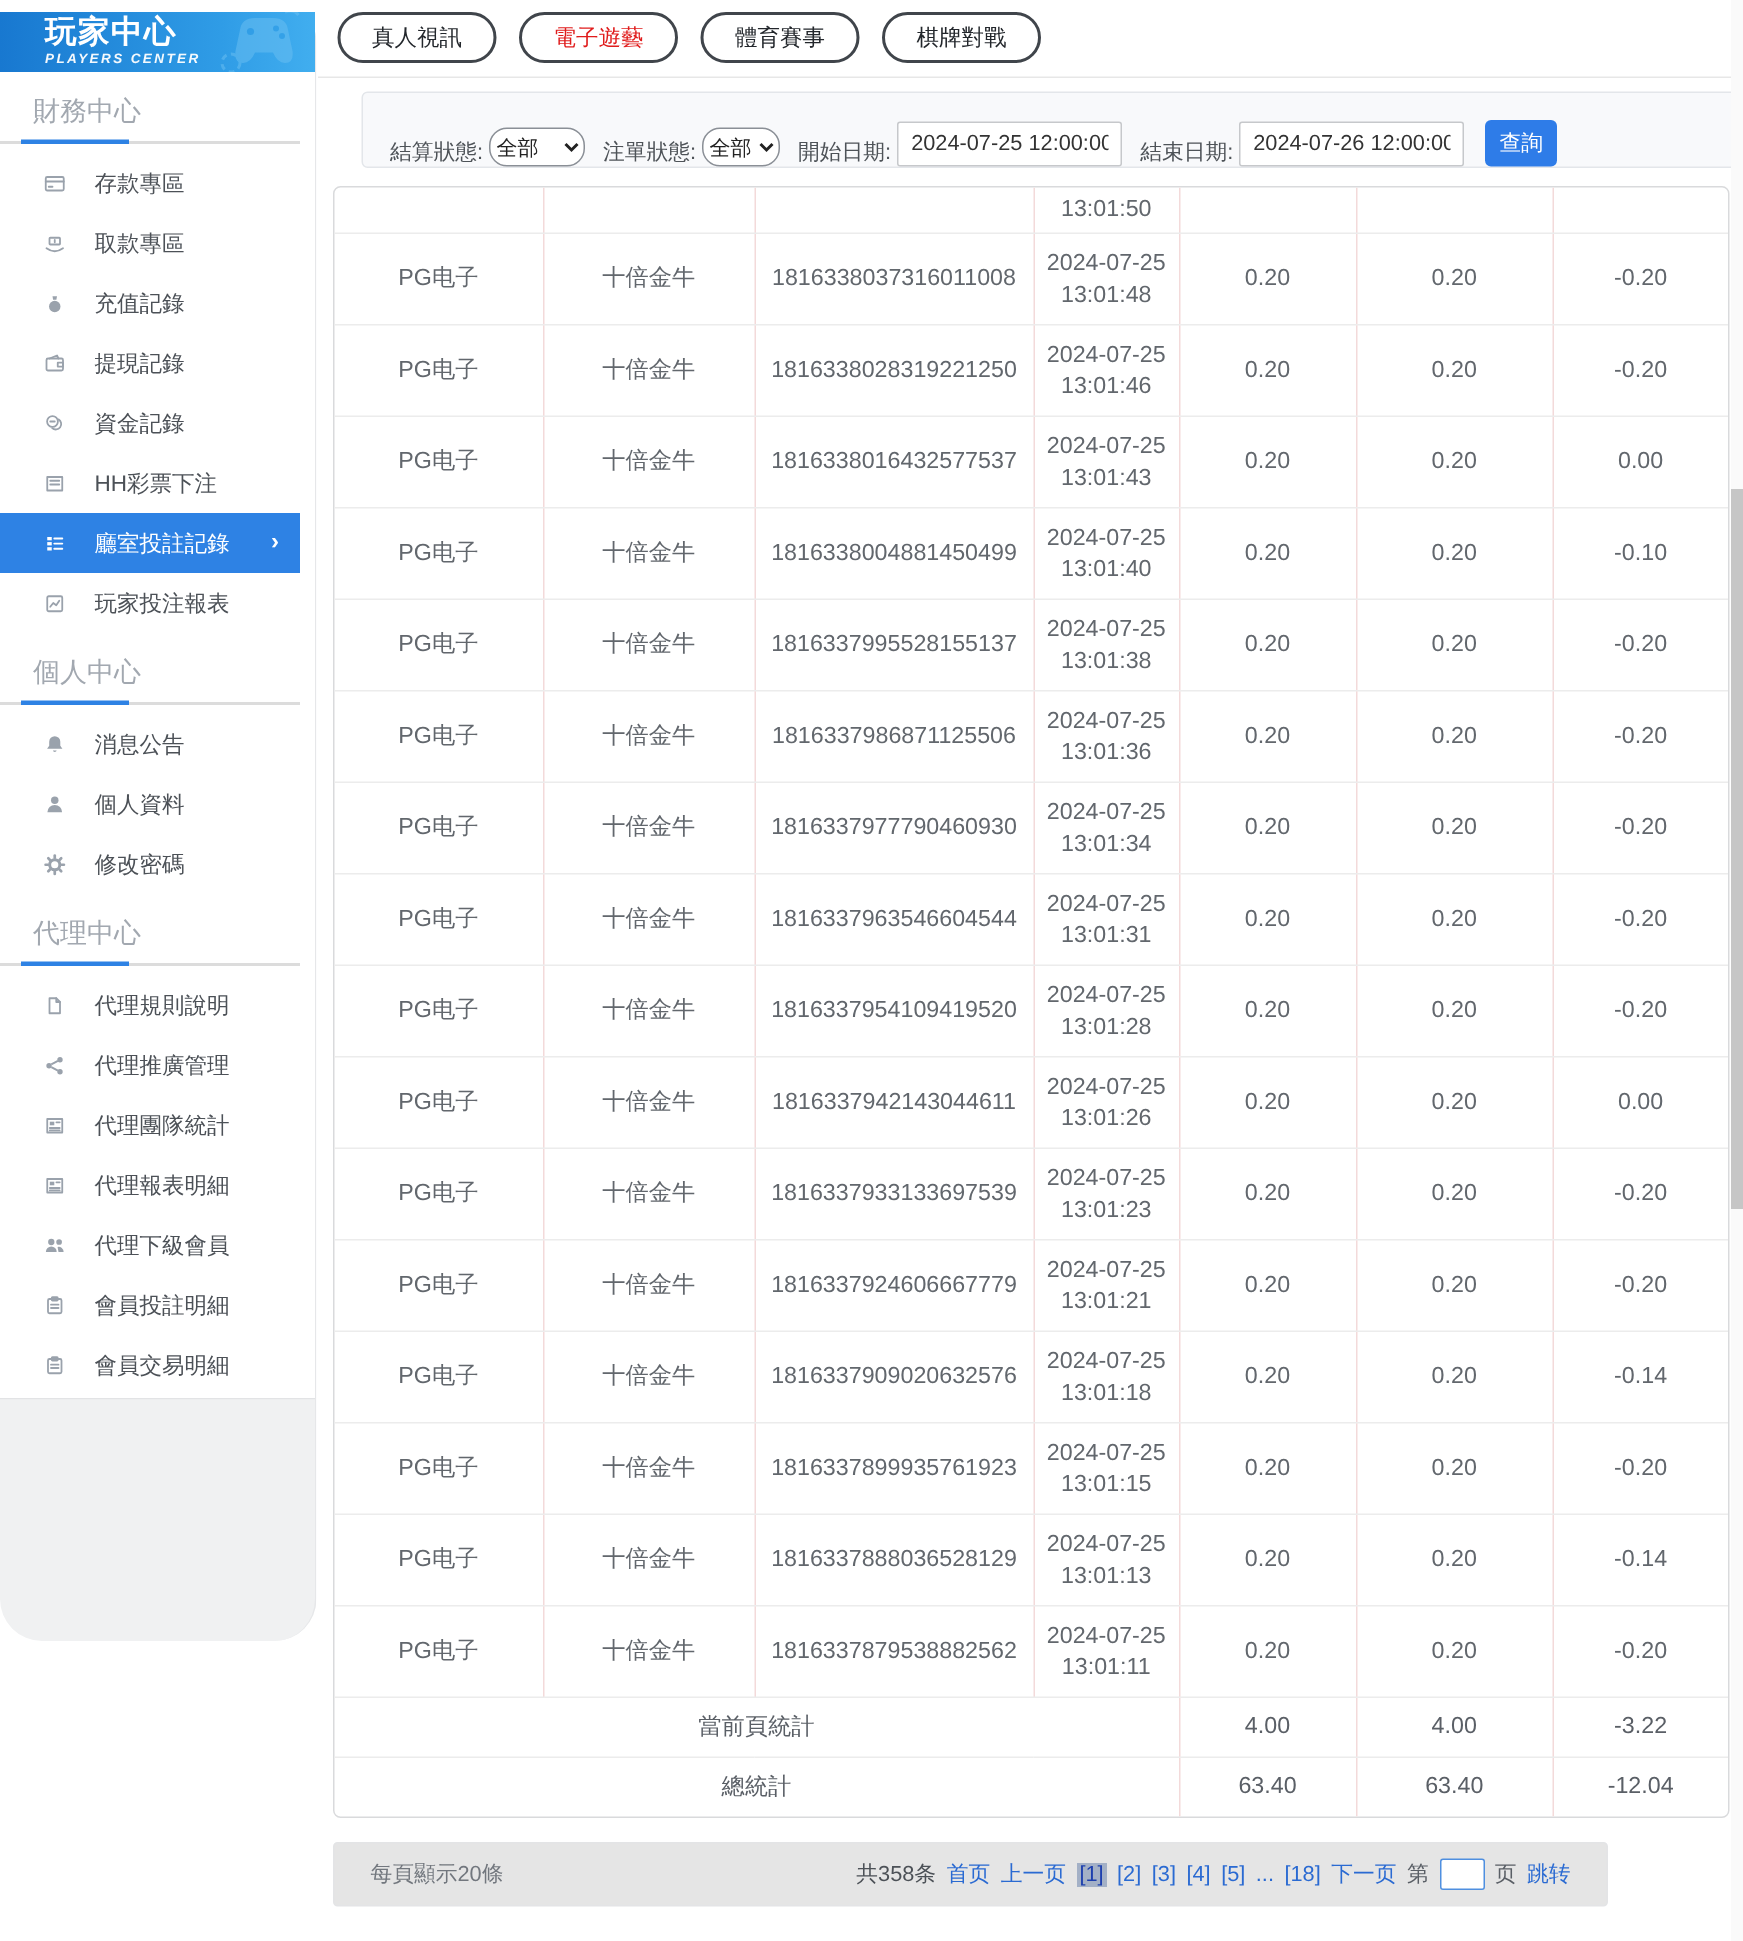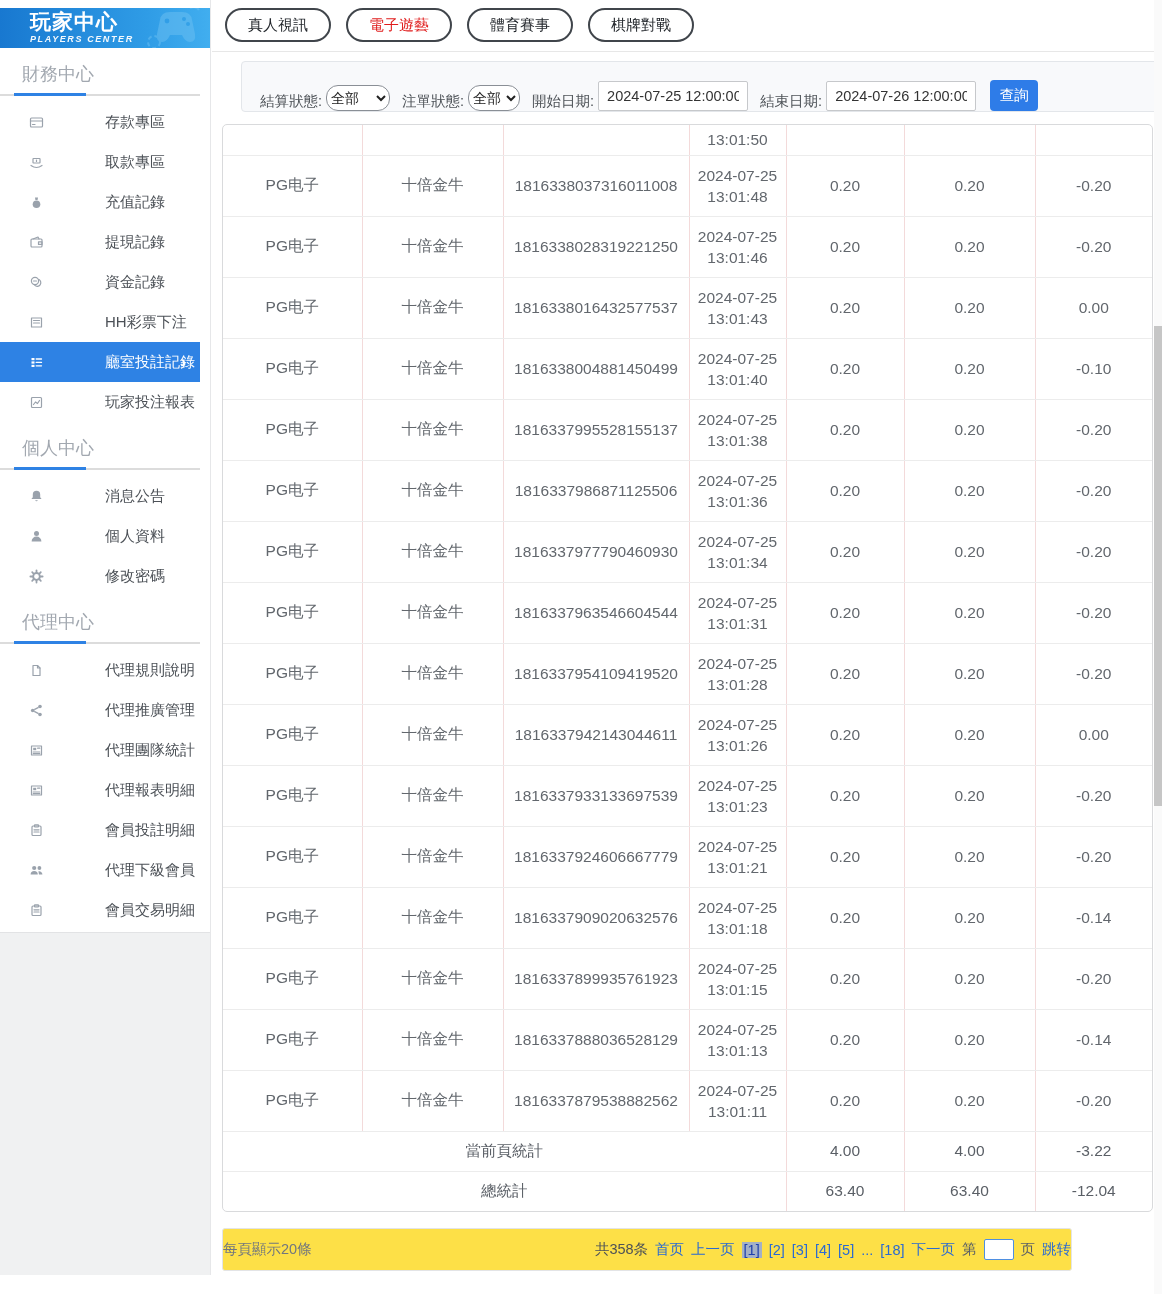--- a/index.html
+++ b/index.html
@@ -1,29 +1,29 @@
 <!DOCTYPE html>
 <html><head>
 <meta charset="utf-8">
 <style>
   * { margin:0; padding:0; box-sizing:border-box; }
   html,body { width:1162px; height:1294px; }
   body { position:relative; background:#ffffff; font-family:"Liberation Sans", sans-serif; overflow:hidden; }
 
   
-  .sidebar { position:absolute; left:0; top:0; width:211px; height:1275px; background:#f0f1f2; border-right:1px solid #e6e7e9; }
+  .sidebar { position:absolute; left:0; top:0; width:211px; height:1094px; background:#f0f1f2; border-right:1px solid #e6e7e9;border-radius:28px; }
   .sidebar-white { background:#ffffff; width:100%; height:933px; border-bottom:1px solid #e2e3e5; padding-top:8px; }
   .brand { width:210px; height:40px; background:linear-gradient(90deg,#1878d0,#2f9ce6 70%,#41aeef); position:relative; padding:2px 0 0 30px; color:#fff; overflow:hidden; }
   .brand-title { font-size:21px; font-weight:bold; letter-spacing:1px; line-height:24px; }
   .brand-sub { font-size:9px; letter-spacing:1.6px; font-weight:bold; opacity:.95;font-style:italic; }
   .brand-art { position:absolute; right:6px; top:-4px; opacity:.5; }
   .side-section-title { font-size:18px; color:#a2a8b0; padding:14px 0 8px 22px; }
   .side-rule { position:relative; height:2px; background:#dcdcdc; margin:0 10px 6px 0; }
   .side-rule::before { content:""; position:absolute; left:14px; top:-1px; width:72px; height:3px; background:#2e82e4; }
-  .nav-item { position:relative; display:flex; align-items:center; height:40px; padding-left:28px; cursor:pointer; color:#4c5157; font-size:15px;gap:42px; }
+  .nav-item { position:relative; display:flex; align-items:center; height:40px; padding-left:28px; cursor:pointer; color:#4c5157; font-size:15px; }
   .nav-ico { width:17px; height:17px; margin-right:18px; display:inline-flex; align-items:center; justify-content:center; }
   .nav-ico svg { display:block; }
   .nav-item.active { background:#2e82e4; color:#ffffff; width:200px; }
   .nav-item.active .chev { position:absolute; right:14px; color:#fff; font-size:16px; font-weight:bold; }
 
   
   .content { position:absolute; left:212px; top:0; width:950px; height:1294px; background:#fff; }
   .tabs-row { display:flex; gap:15px; padding:8px 0 0 13px; height:52px; border-bottom:1px solid #e7e7e7; }
   .tab-pill { height:34px; padding:0 21px; display:inline-flex; align-items:center; background:#fff; border:2px solid #40454b; border-radius:17px; font-size:15px; color:#23272c; cursor:pointer; }
   .tab-pill.active { color:#e01c1c; }
@@ -41,21 +41,21 @@
   table.bets { width:100%; height:100%; border-collapse:collapse; table-layout:fixed; font-size:15.5px; color:#62676d; }
   table.bets td { border-bottom:1px solid #ececec; border-right:1px solid #f3dada; text-align:center; vertical-align:middle; padding:0 2px; overflow:hidden; }
   table.bets td:last-child { border-right:none; }
   tr.partial td { height:30px; }
   tr.data-row td { height:61px; }
   tr.summary td { height:40px; font-size:15.5px; color:#5a5f66; }
   tr.summary:last-child td { border-bottom:none; }
   .t2 { line-height:21px; }
 
   
-  .footer-box { position:absolute; left:10px; top:1228px; width:850px; height:43px; background:#fde047; border:1px solid #e3e4e6; border-radius:3px; display:flex; align-items:center; padding:0 0; font-size:14.5px; color:#5a5f66; }
+  .footer-box { position:absolute; left:10px; top:1228px; width:850px; height:43px; background:#e5e5e5; border:1px solid #e3e4e6; border-radius:3px; display:flex; align-items:center; padding:0 24px; font-size:14.5px; color:#5a5f66; }
   .per-page { color:#72777e; }
   .pager { margin-left:auto; display:flex; align-items:center; gap:7px; }
   .pg-total { color:#4c5157; }
   .pg-link { color:#2a6ad2; cursor:pointer; text-decoration:none; }
   .pg-current { background:#a3b0c6; color:#1d3fae; padding:0 2px; cursor:pointer; }
   .pg-ellipsis { color:#2a6ad2; }
   .jump-input { width:30px; height:21px; border:1px solid #4f8fe0; border-radius:2px; background:#fff; font-size:13px; text-align:center; font-family:"Liberation Sans",sans-serif; }
 
   
   .scroll-track { position:absolute; right:0; top:0; width:8px; height:1294px; background:#fafafa; }
@@ -256,39 +256,39 @@
             <rect x="4.2" y="4.8" width="3" height="2.4" fill="#9aa2ac" stroke="none"></rect>
             <line x1="8.6" y1="5.2" x2="10.8" y2="5.2"></line>
             <line x1="4.2" y1="9" x2="10.8" y2="9"></line>
             <line x1="4.2" y1="10.6" x2="10.8" y2="10.6"></line>
           </svg>
         </span>
       <span>代理報表明細</span>
     </div>
     <div class="nav-item">
       <span class="nav-ico">
-          <svg width="15" height="15" viewBox="0 0 15 15" class="ico-stroke">
-            <rect x="3" y="3" width="9" height="9.5" rx="1"></rect>
-            <rect x="5.5" y="1.8" width="4" height="2.2" rx="0.5"></rect>
-            <line x1="5" y1="6.8" x2="10" y2="6.8"></line>
-            <line x1="5" y1="9" x2="10" y2="9"></line>
-          </svg>
-        </span>
-      <span>會員投註明細</span>
-    </div>
-    <div class="nav-item">
-      <span class="nav-ico">
           <svg width="15" height="15" viewBox="0 0 15 15">
             <circle cx="5.2" cy="5" r="2.1" class="ico-fill"></circle>
             <path d="M1.6 11.6 a3.6 3.6 0 0 1 7.2 0 z" class="ico-fill"></path>
             <circle cx="10.4" cy="5" r="1.9" class="ico-fill"></circle>
             <path d="M9.4 8.3 a3.3 3.3 0 0 1 4 3.3 h-3.4" class="ico-fill"></path>
           </svg>
         </span>
       <span>代理下級會員</span>
+    </div>
+    <div class="nav-item">
+      <span class="nav-ico">
+          <svg width="15" height="15" viewBox="0 0 15 15" class="ico-stroke">
+            <rect x="3" y="3" width="9" height="9.5" rx="1"></rect>
+            <rect x="5.5" y="1.8" width="4" height="2.2" rx="0.5"></rect>
+            <line x1="5" y1="6.8" x2="10" y2="6.8"></line>
+            <line x1="5" y1="9" x2="10" y2="9"></line>
+          </svg>
+        </span>
+      <span>會員投註明細</span>
     </div>
     <div class="nav-item">
       <span class="nav-ico">
           <svg width="15" height="15" viewBox="0 0 15 15" class="ico-stroke">
             <rect x="3" y="3" width="9" height="9.5" rx="1"></rect>
             <rect x="5.5" y="1.8" width="4" height="2.2" rx="0.5"></rect>
             <line x1="5" y1="6.8" x2="10" y2="6.8"></line>
             <line x1="5" y1="9" x2="10" y2="9"></line>
           </svg>
         </span>

